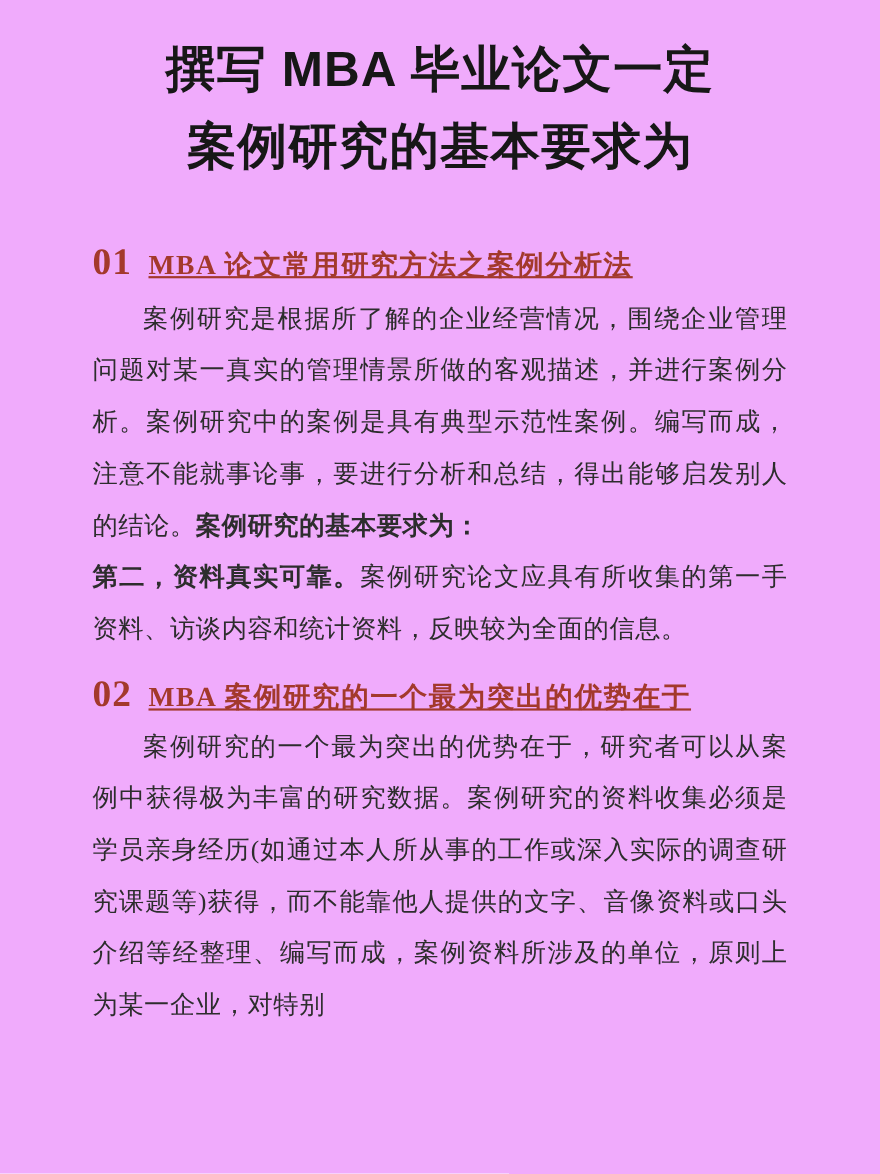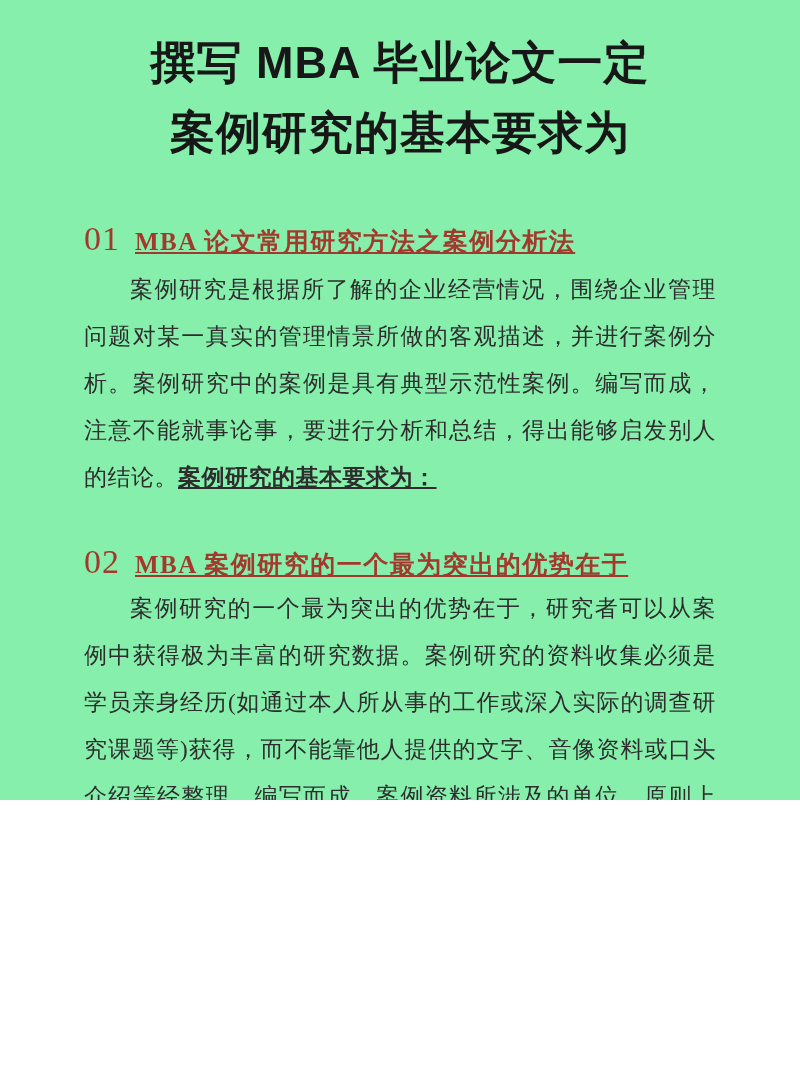--- a/index.html
+++ b/index.html
@@ -1,20 +1,20 @@
 <!DOCTYPE html>
 <html lang="zh"><head>
 <meta charset="utf-8">
 <style>
   html, body { margin: 0; padding: 0; background: #ffffff; }
   .page {
     position: relative;
     width: 800px;
-    height: 800px;
-    background: #86efac;
+    height: 1067px;
+    background: #f0abfc;
     overflow: hidden;
     font-family: "Liberation Serif", serif;
   }
   
   .title {
     margin: 0;
     padding-top: 28px;
     text-align: center;
     font-family: "Liberation Sans", sans-serif;
     font-size: 45px;
@@ -32,42 +32,42 @@
   .sec {
     display: flex;
     align-items: baseline;
     gap: 15px;
     margin: 0 0 8px 0;
     color: #a3392c;
   }
   .sec-num {
     font-family: "Liberation Serif", serif;
     font-size: 34px;
-    font-weight: 400;
+    font-weight: 700;
     letter-spacing: 1px;
   }
   .sec-title {
     font-size: 25px;
     font-weight: 700;
     letter-spacing: 1.5px;
     text-decoration: underline;
   }
   .sec1 { margin-top: 52px; }
-  .sec2 { margin-top: 42px; margin-bottom: 4px; }
+  .sec2 { margin-top: 18px; margin-bottom: 4px; }
   
   .para {
     margin: 0;
     font-size: 23px;
     line-height: 47px;
     text-align: justify;
     color: #2d2d2d;
     letter-spacing: 0.5px;
   }
   .indent { text-indent: 46px; }
-  .b { font-weight: 700; text-decoration: underline; }
+  .b { font-weight: 700; }
 </style>
 </head>
 <body>
 
 <div class="page">
 
   <h1 class="title">
     <span class="tline">撰写 MBA 毕业论文一定</span>
     <span class="tline">案例研究的基本要求为</span>
   </h1>
@@ -75,20 +75,21 @@
   <div class="content">
 
     <h2 class="sec sec1">
       <span class="sec-num">01</span>
       <span class="sec-title">MBA 论文常用研究方法之案例分析法</span>
     </h2>
 
     <p class="para indent"><span>案例研究是根据所了解的企业经营情况，围绕企业管理问题对某一真实的管理情景所做的客观描述，并进行案例分析。案例研究中的案例是具有典型示范性案例。编写而成，注意不能就事论事，要进行分析和总结，得出能够启发别人的结论。</span><span class="b">案例研究的基本要求为：</span></p>
 
 
+    <p class="para"><span class="b">第二，资料真实可靠。</span><span>案例研究论文应具有所收集的第一手资料、访谈内容和统计资料，反映较为全面的信息。</span></p>
 
 
     <h2 class="sec sec2">
       <span class="sec-num">02</span>
       <span class="sec-title">MBA 案例研究的一个最为突出的优势在于</span>
     </h2>
 
     <p class="para indent"><span>案例研究的一个最为突出的优势在于，研究者可以从案例中获得极为丰富的研究数据。案例研究的资料收集必须是学员亲身经历(如通过本人所从事的工作或深入实际的调查研究课题等)获得，而不能靠他人提供的文字、音像资料或口头介绍等经整理、编写而成，案例资料所涉及的单位，原则上为某一企业，对特别</span></p>
 
   </div>

